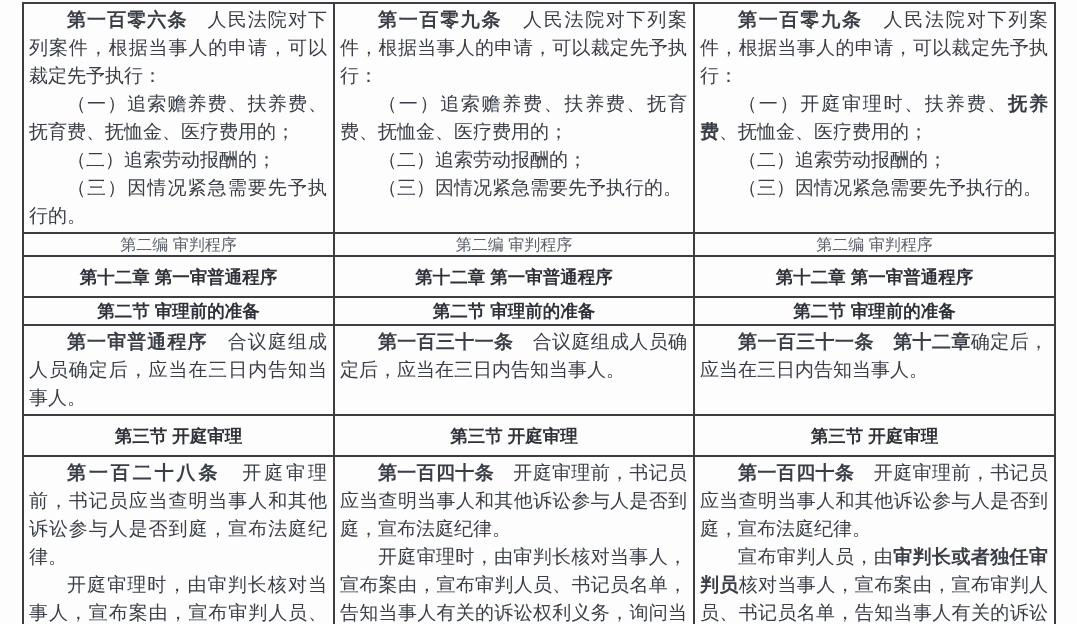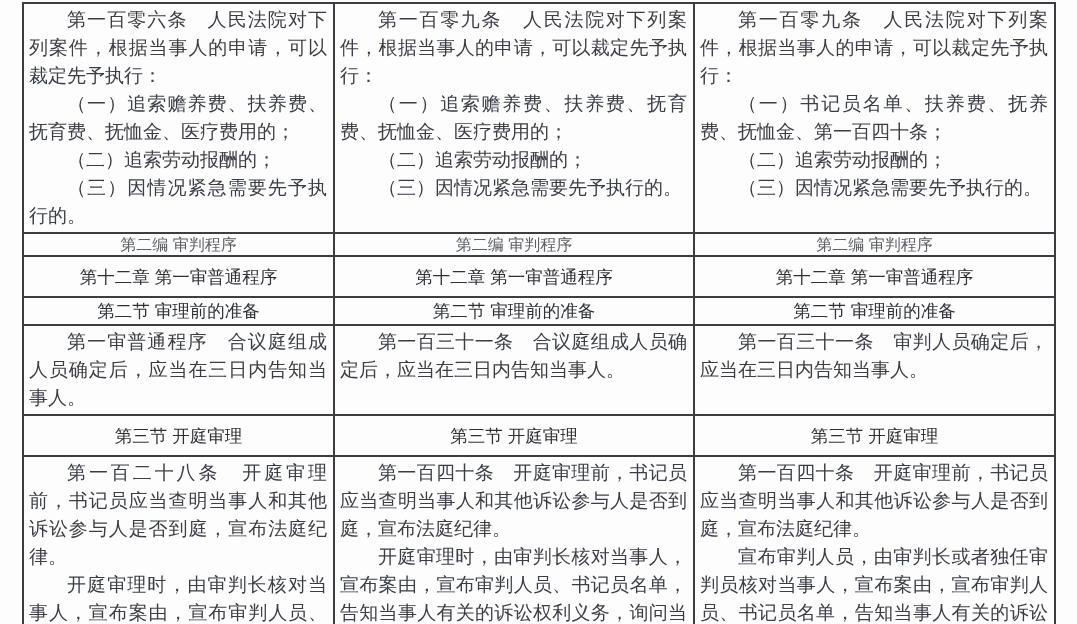--- a/index.html
+++ b/index.html
@@ -40,21 +40,21 @@
   table.cmp tr:nth-child(3) { height: 41px; }
   table.cmp tr:nth-child(4) { height: 28px; }
   table.cmp tr:nth-child(5) { height: 87px; }
   table.cmp tr:nth-child(6) { height: 41px; }
   table.cmp tr:nth-child(7) { height: 225px; }
   td p {
     margin: 0;
     text-indent: 2em;
     text-align: justify;
   }
-  .b { font-weight: 400; }
+  .b { font-weight: 700; }
   
   tr.row-part td, tr.row-chapter td, tr.row-section td {
     vertical-align: middle;
     padding: 0 4px;
   }
   tr.row-part td p, tr.row-chapter td p, tr.row-section td p {
     text-indent: 0;
     text-align: center;
   }
   tr.row-part td {
@@ -88,21 +88,21 @@
             <p><span>（三）因情况紧急需要先予执行的。</span></p>
           </td>
           <td>
             <p><span class="b">第一百零九条</span><span>　人民法院对下列案件，根据当事人的申请，可以裁定先予执行：</span></p>
             <p><span>（一）追索赡养费、扶养费、抚育费、抚恤金、医疗费用的；</span></p>
             <p><span>（二）追索劳动报酬的；</span></p>
             <p><span>（三）因情况紧急需要先予执行的。</span></p>
           </td>
           <td>
             <p><span class="b">第一百零九条</span><span>　人民法院对下列案件，根据当事人的申请，可以裁定先予执行：</span></p>
-            <p><span>（一）书记员名单、扶养费、</span><span class="b">抚养费</span><span>、抚恤金、第一百四十条；</span></p>
+            <p><span>（一）开庭审理时、扶养费、</span><span class="b">抚养费</span><span>、抚恤金、医疗费用的；</span></p>
             <p><span>（二）追索劳动报酬的；</span></p>
             <p><span>（三）因情况紧急需要先予执行的。</span></p>
           </td>
         </tr>
         <tr class="row-part">
           <td>
             <p><span>第二编 审判程序</span></p>
           </td>
           <td>
             <p><span>第二编 审判程序</span></p>
@@ -134,21 +134,21 @@
           </td>
         </tr>
         <tr class="row-article">
           <td>
             <p><span class="b">第一审普通程序</span><span>　合议庭组成人员确定后，应当在三日内告知当事人。</span></p>
           </td>
           <td>
             <p><span class="b">第一百三十一条</span><span>　合议庭组成人员确定后，应当在三日内告知当事人。</span></p>
           </td>
           <td>
-            <p><span class="b">第一百三十一条</span><span>　</span><span class="b">审判人员</span><span>确定后，应当在三日内告知当事人。</span></p>
+            <p><span class="b">第一百三十一条</span><span>　</span><span class="b">第十二章</span><span>确定后，应当在三日内告知当事人。</span></p>
           </td>
         </tr>
         <tr class="row-section">
           <td>
             <p><span class="b">第三节 开庭审理</span></p>
           </td>
           <td>
             <p><span class="b">第三节 开庭审理</span></p>
           </td>
           <td>

